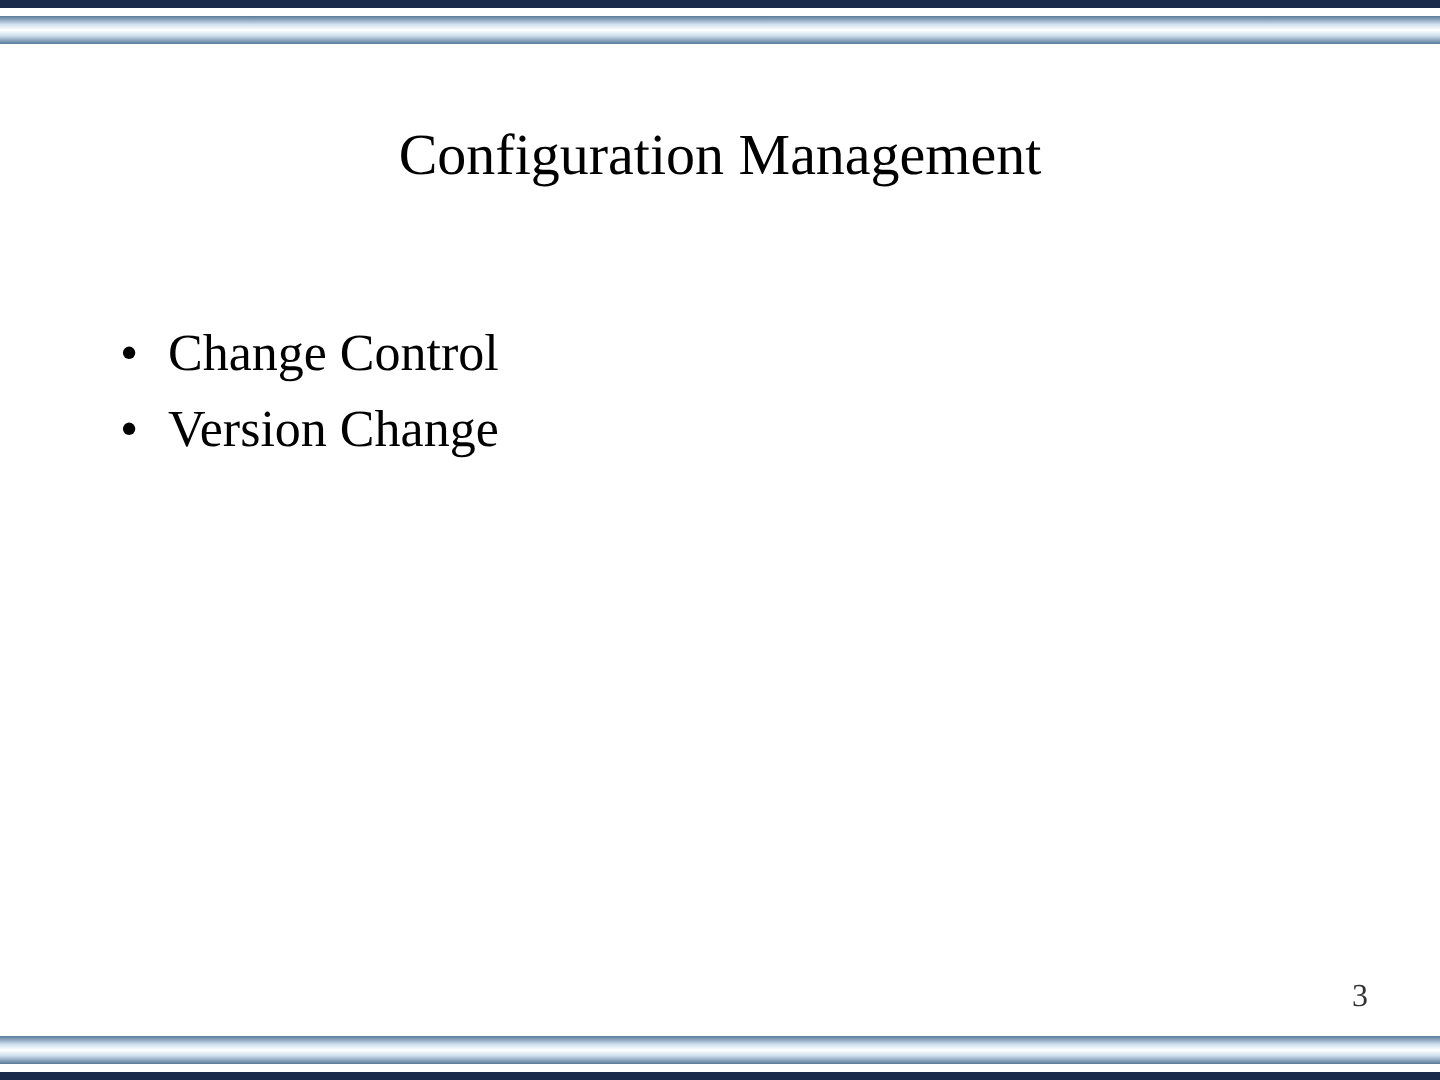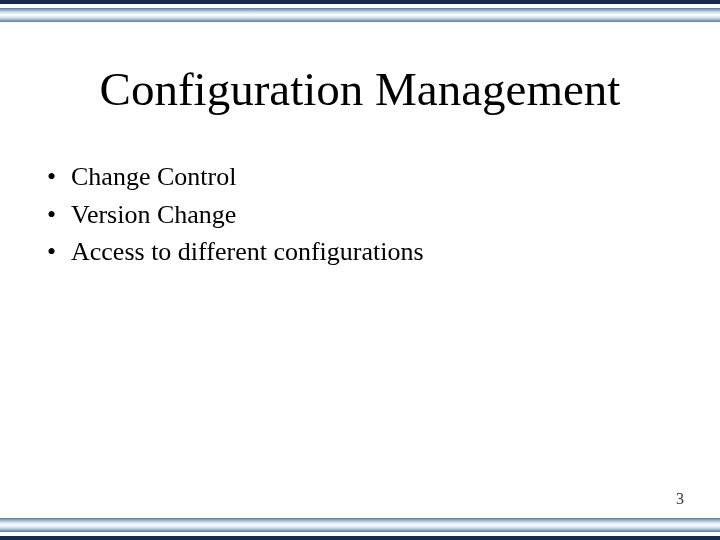--- a/index.html
+++ b/index.html
@@ -34,28 +34,28 @@
   .gap {
     height: 4px;
     background: #ffffff;
   }
   .slide-title {
     position: absolute;
     top: 62px;
     left: 0;
     width: 100%;
     text-align: center;
-    font-size: 47px;
+    font-size: 29px;
     font-weight: normal;
     color: #000;
   }
   .bullets {
     position: absolute;
     top: 158px;
-    left: 43px;
+    left: 56px;
     width: 600px;
   }
   .bullets li {
     list-style: none;
     font-size: 26px;
     color: #000;
     line-height: 1.45;
     padding-left: 28px;
     position: relative;
   }
@@ -81,21 +81,20 @@
   <div class="bar-line-dark"></div>
   <div class="gap"></div>
   <div class="bar-line-light"></div>
 </div>
 
 <h1 class="slide-title">Configuration Management</h1>
 
 <ul class="bullets">
   <li>Change Control</li>
   <li>Version Change</li>
-  <li>Access to different configurations</li>
 </ul>
 
 <div class="page-number">3</div>
 
 <div class="bar bar-bottom">
   <div class="bar-line-light"></div>
   <div class="gap"></div>
   <div class="bar-line-dark"></div>
 </div>
 

